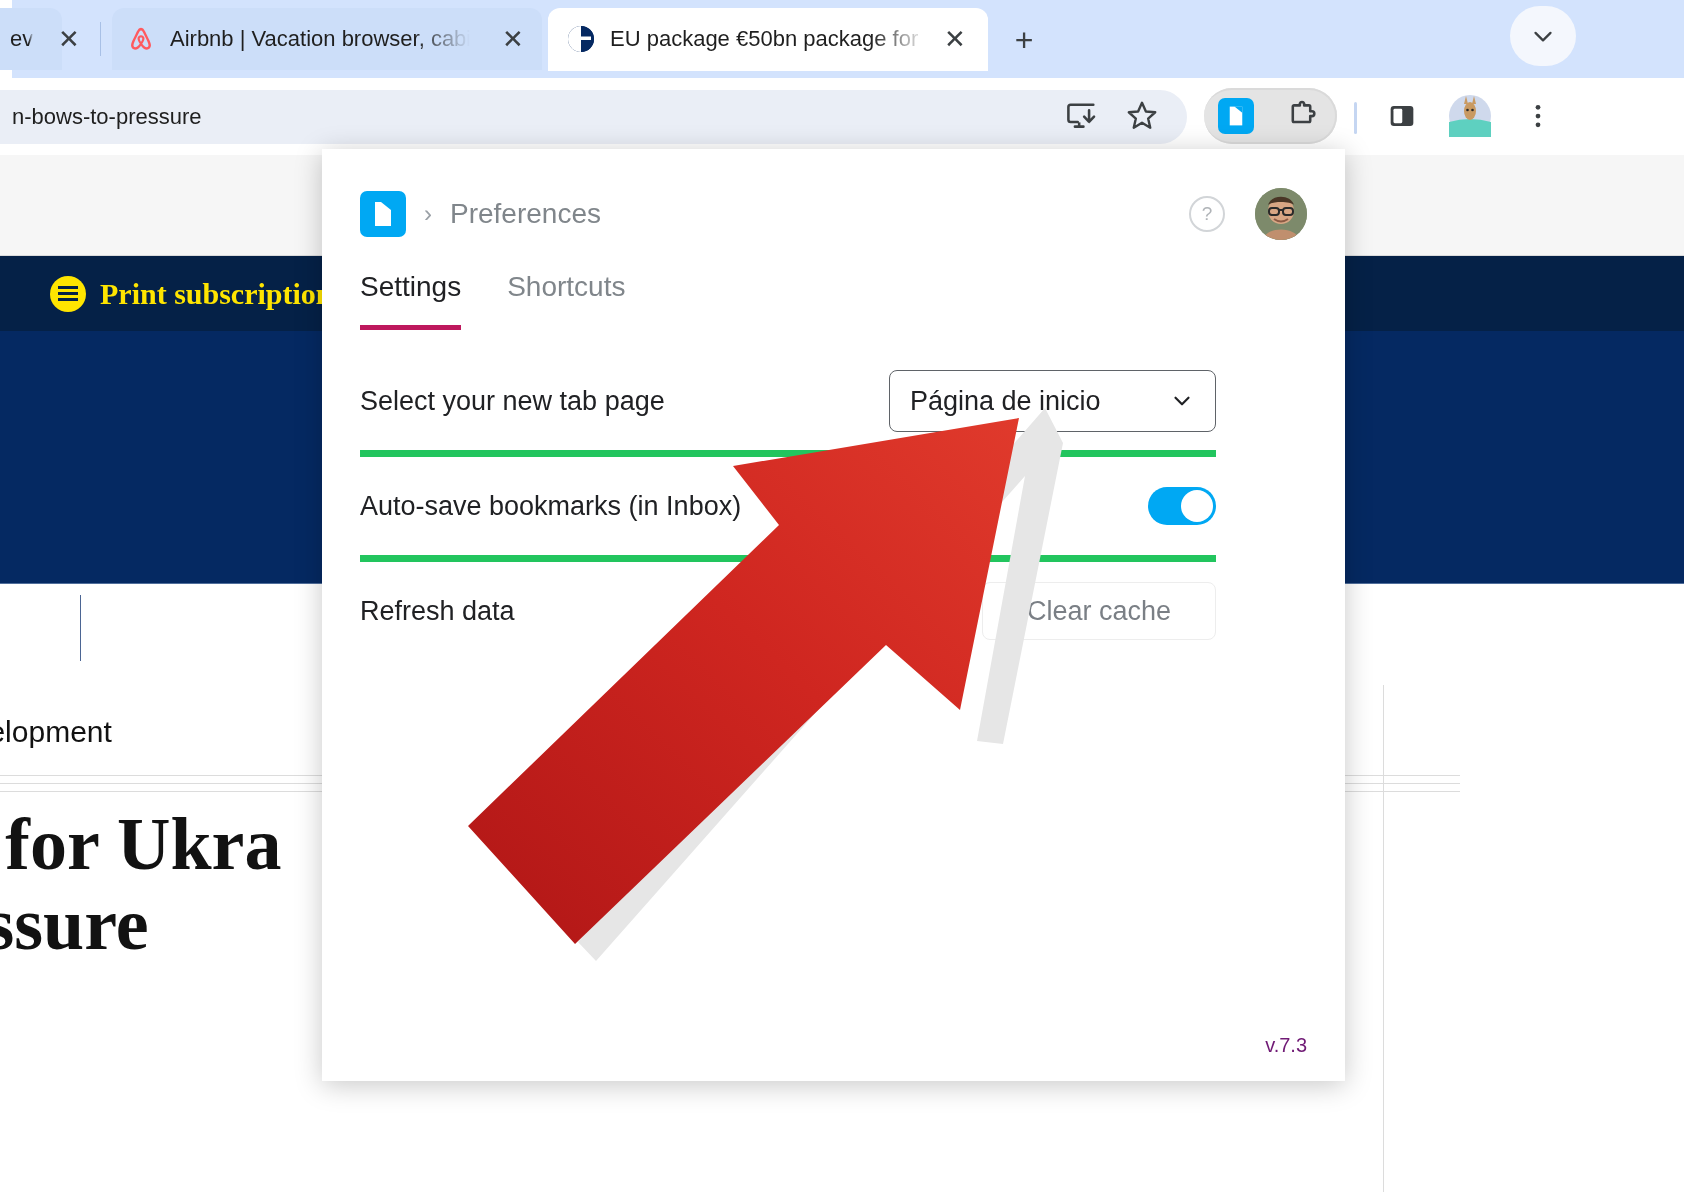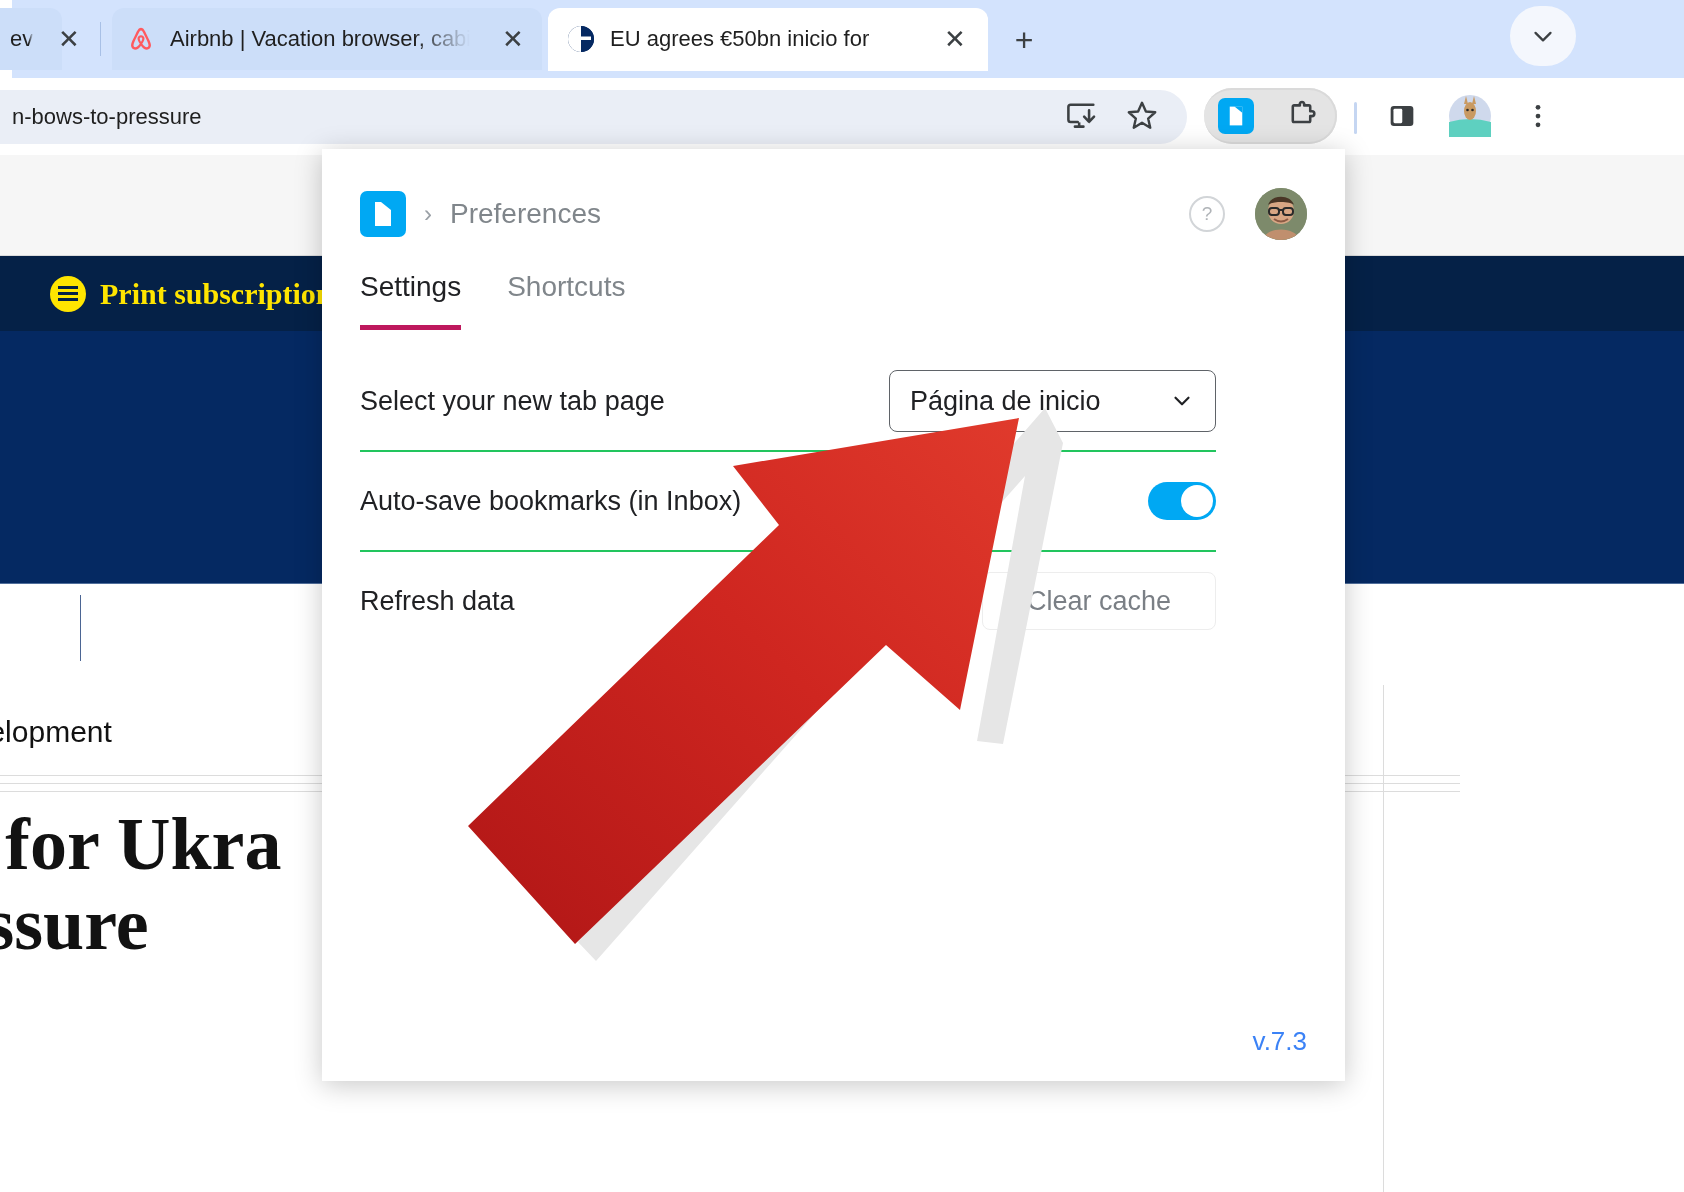--- a/index.html
+++ b/index.html
@@ -73,32 +73,32 @@
   .pp-spacer{flex:1;}
   .pp-help{width:32px;height:32px;border-radius:50%;border:2px solid #d2d5d8;color:#b0b4b8;font-size:19px;
     display:flex;align-items:center;justify-content:center;cursor:pointer;margin-right:30px;}
   .pp-avatar{width:52px;height:52px;border-radius:50%;overflow:hidden;flex:none;cursor:pointer;position:relative;
     background:#8d9b7c;}
   .pp-tabs{position:absolute;left:38px;top:122px;display:flex;gap:46px;}
   .pp-tab{font-size:28px;padding-bottom:22px;cursor:pointer;}
   .pp-tab.sel{color:#202124;border-bottom:5px solid #be185d;}
   .pp-tab.unsel{color:#80868b;}
   .pp-rows{position:absolute;left:38px;top:203px;width:856px;}
-  .pp-row{height:98px;display:flex;align-items:center;justify-content:space-between;border-bottom:2px solid #22c55e;}
+  .pp-row{height:98px;display:flex;align-items:center;justify-content:space-between;border-bottom:7px solid #22c55e;}
   .pp-row:last-child{border-bottom:none;text-align:center;}
   .pp-label{font-size:27px;color:#202124;white-space:nowrap;}
   .pp-select{width:327px;height:62px;border:1px solid #5f6368;border-radius:8px;display:flex;align-items:center;
     justify-content:space-between;padding:0 20px;box-sizing:border-box;cursor:pointer;background:#fff;}
   .pp-select-val{font-size:27px;color:#202124;}
   .pp-toggle{width:68px;height:38px;border-radius:19px;background:#00a8f3;position:relative;cursor:pointer;}
   .pp-toggle::after{content:"";position:absolute;right:3px;top:3px;width:32px;height:32px;border-radius:50%;background:#fff;}
   .pp-btn{width:140px;height:56px;border:1px solid #ededed;border-radius:8px;background:#fff;color:#7a7f85;
     font-size:27px;display:flex;align-items:center;justify-content:center;cursor:pointer;}
   .pp-btn.wide{width:232px;}
-  .pp-version{position:absolute;right:38px;bottom:24px;font-size:26px;color:#3b82f6;}
+  .pp-version{position:absolute;right:38px;bottom:24px;font-size:20px;color:#701a75;}
 
   
   #arrow-overlay{position:absolute;left:0;top:0;width:1684px;height:1192px;z-index:40;pointer-events:none;}
 </style>
 </head>
 <body>
 
 <div id="page">
   <div class="g-topstrip"></div>
 
@@ -237,21 +237,21 @@
 
     <div class="tab active" style="left:536px;width:440px;">
       <span class="tab-fav" style="margin-left:16px;">
         <svg width="32" height="32" viewBox="0 0 32 32">
           <circle cx="16" cy="16" r="13" fill="#052962"></circle>
           <path d="M16 3 A13 13 0 0 0 16 29 Z" fill="#ffffff"></path>
           <path d="M16 3 A13 13 0 0 1 16 29 L16 17 L26 17 L26 14 L16 14 Z" fill="#052962"></path>
           <rect x="16" y="13.5" width="10" height="3.5" fill="#ffffff"></rect>
         </svg>
       </span>
-      <span class="tab-title" style="width:318px;">EU agrees €50bn inicio for</span>
+      <span class="tab-title" style="width:318px;">EU package €50bn package for</span>
     </div>
     <div class="tab-close" style="left:926px;top:22px;">✕</div>
 
     <div class="newtab-btn">+</div>
 
     <div class="tabsearch">
       <svg width="30" height="30" viewBox="0 0 24 24">
         <path d="M6 9.5 L12 15.5 L18 9.5" stroke="#3c4043" stroke-width="1.8" fill="none" stroke-linecap="round" stroke-linejoin="round"></path>
       </svg>
     </div>

